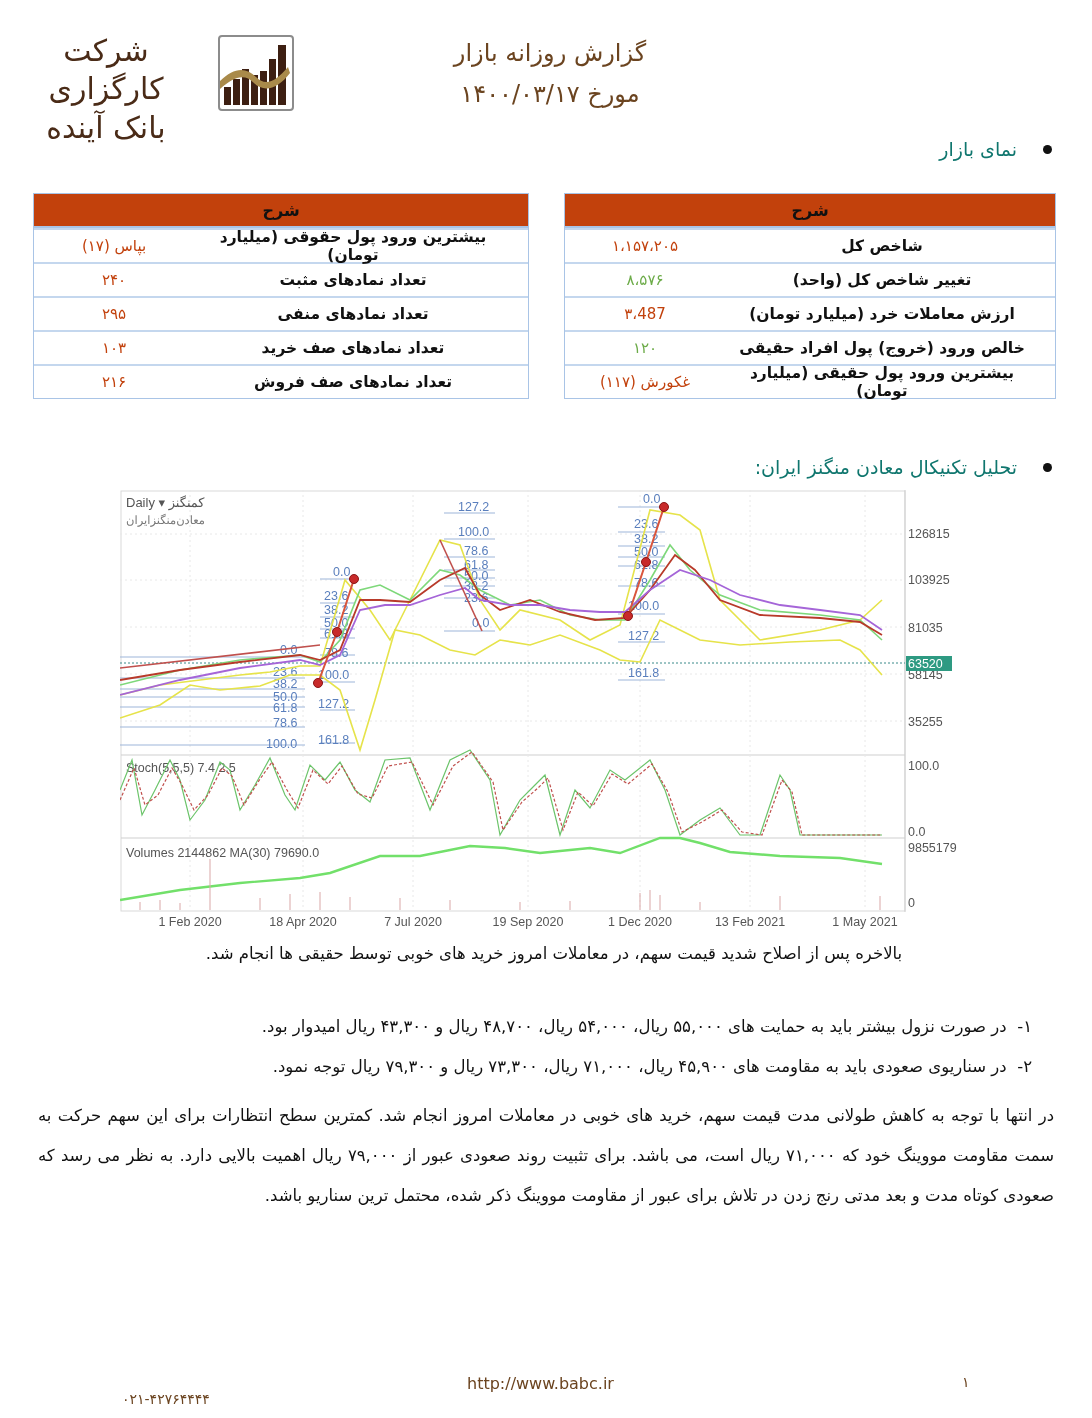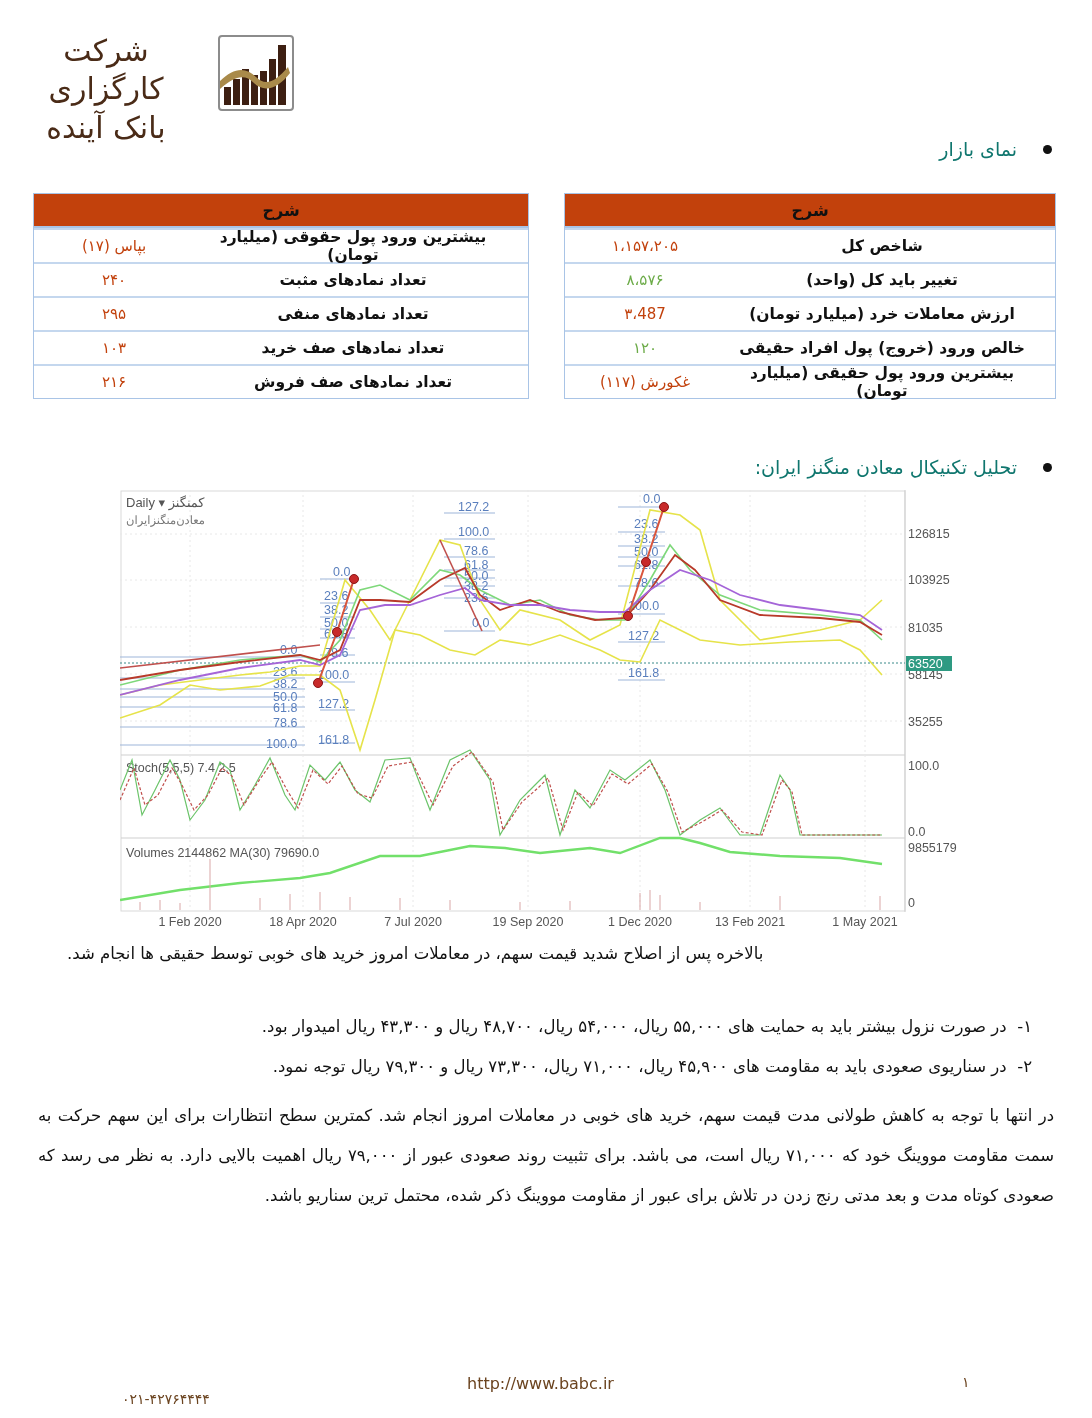--- a/index.html
+++ b/index.html
@@ -30,21 +30,21 @@
   .data-table .row:first-of-type { border-top: none; }
   .data-table .label { flex: 1; text-align: center; font-weight: bold; font-size: 15.5px; color: #111; padding-right: 16px; }
   .data-table .value { width: 160px; text-align: center; font-size: 15px; color: #c2410c; }
   .data-table .value.pos { color: #6cab48; }
 
   
   .chart-frame { position: absolute; left: 120px; top: 490px; width: 850px; height: 440px; background: #fff; }
 
   
   .para { position: absolute; direction: rtl; font-family: "DejaVu Sans", sans-serif; font-size: 16.5px; color: #111; text-align: justify; }
-  .intro { right: 25px; top: 944px; width: 1000px; text-align: left; }
+  .intro { right: 38px; top: 944px; width: 1000px; text-align: center; }
   .list-item { right: 60px; width: 980px; text-align: right; margin-top: 16px; }
   .li1 { top: 1001px; }
   .li2 { top: 1041px; }
   .body-para { right: 38px; top: 1096px; width: 1016px; line-height: 40px; text-align-last: right; }
 
   
   .footer { position: absolute; top: 1374px; left: 0; width: 1092px; height: 22px; color: #6b4420; font-size: 14px; }
   .footer .phone { position: absolute; left: 122px; top: 17px; }
   .footer .url { position: absolute; left: 467px; top: 0; font-size: 16px; }
   .footer .pageno { position: absolute; left: 962px; top: 0; }
@@ -66,34 +66,38 @@
         <rect x="22" y="32" width="7" height="36" fill="#3d1f12"></rect>
         <rect x="31" y="38" width="7" height="30" fill="#3d1f12"></rect>
         <rect x="40" y="34" width="7" height="34" fill="#3d1f12"></rect>
         <rect x="49" y="22" width="7" height="46" fill="#3d1f12"></rect>
         <rect x="58" y="8" width="8" height="60" fill="#3d1f12"></rect>
         <path d="M0 44 C 14 30, 26 30, 36 40 C 46 50, 56 44, 68 30 L 70 36 C 58 52, 44 56, 34 46 C 24 36, 14 40, 0 52 Z" fill="#a98a4a"></path>
       </svg>
     </div>
   </div>
 
+  <div class="report-title">
+    <div class="t1">گزارش روزانه بازار</div>
+    <div class="t2">مورخ ۱۴۰۰/۰۳/۱۷</div>
+  </div>
 
   <div class="section-head" style="top:138px;">
     <span class="bullet"></span>
     <span>نمای بازار</span>
   </div>
 
   <div class="data-table" style="left:564px; top:193px; width:492px;">
     <div class="thead">شرح</div>
     <div class="row">
       <div class="label">شاخص کل</div>
       <div class="value">۱،۱۵۷،۲۰۵</div>
     </div>
     <div class="row">
-      <div class="label">تغییر باید کل (واحد)</div>
+      <div class="label">تغییر شاخص کل (واحد)</div>
       <div class="value pos">۸،۵۷۶</div>
     </div>
     <div class="row">
       <div class="label">ارزش معاملات خرد (میلیارد تومان)</div>
       <div class="value">۳،487</div>
     </div>
     <div class="row">
       <div class="label">خالص ورود (خروج) پول افراد حقیقی</div>
       <div class="value pos">۱۲۰</div>
     </div>

